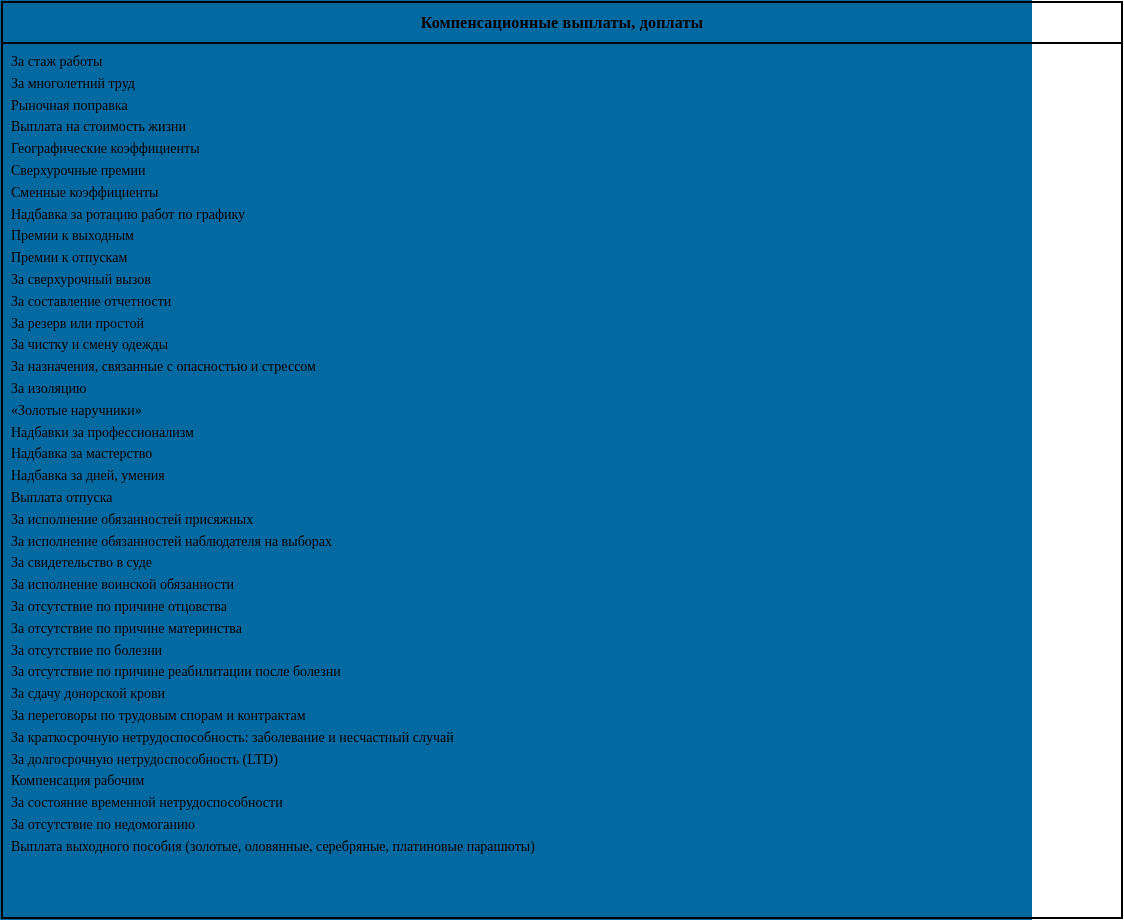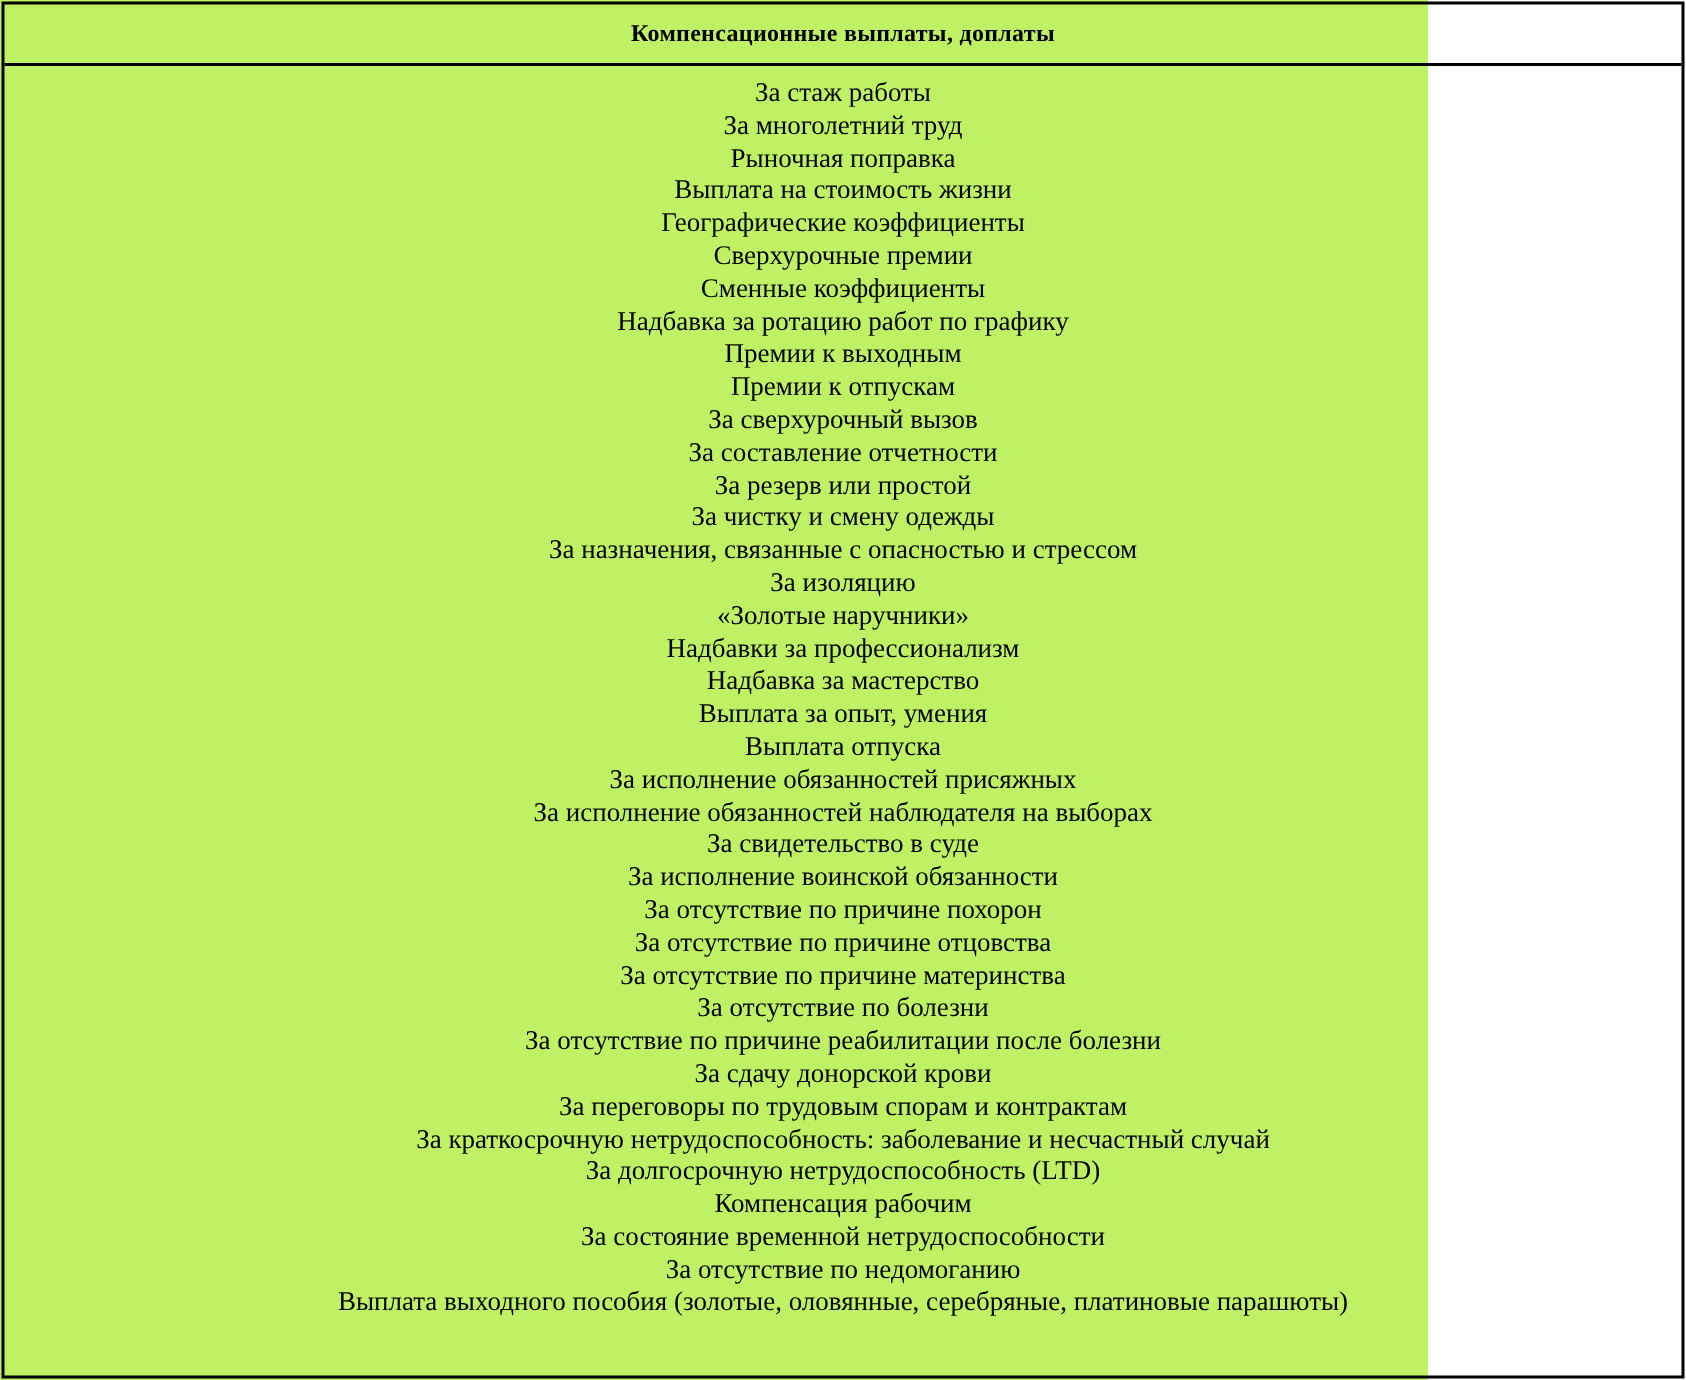--- a/index.html
+++ b/index.html
@@ -2,25 +2,24 @@
 <html><head>
 <meta charset="utf-8">
 <style>
   * { margin: 0; padding: 0; box-sizing: border-box; }
   html, body {
     background: #ffffff;
     font-family: "Liberation Serif", "DejaVu Serif", serif;
     color: #000000;
   }
   .page {
-    width: 952px;
+    width: 1032px;
     height: 920px;
-    background: #bef264;
+    background: #0369a1;
     position: relative;
-    text-align: center;
   }
   .table {
     position: absolute;
     left: 1px;
     top: 1px;
     width: 1122px;
     height: 918px;
     border: 2px solid #000000;
     display: flex;
     flex-direction: column;
@@ -34,21 +33,21 @@
     font-weight: bold;
     font-size: 16px;
     letter-spacing: 0.2px;
   }
   .table-body {
     flex: 1;
     padding: 7px 8px 0 8px;
     overflow: hidden;
   }
   .row {
-    font-size: 18px;
+    font-size: 14px;
     line-height: 21.8px;
     white-space: nowrap;
   }
 </style>
 </head>
 <body>
 
 <div class="page">
   <div class="table">
     <div class="table-header">Компенсационные выплаты, доплаты</div>
@@ -65,27 +64,26 @@
         <div class="row">Премии к отпускам</div>
         <div class="row">За сверхурочный вызов</div>
         <div class="row">За составление отчетности</div>
         <div class="row">За резерв или простой</div>
         <div class="row">За чистку и смену одежды</div>
         <div class="row">За назначения, связанные с опасностью и стрессом</div>
         <div class="row">За изоляцию</div>
         <div class="row">«Золотые наручники»</div>
         <div class="row">Надбавки за профессионализм</div>
         <div class="row">Надбавка за мастерство</div>
-        <div class="row">Выплата за опыт, умения</div>
+        <div class="row">Надбавка за дней, умения</div>
         <div class="row">Выплата отпуска</div>
         <div class="row">За исполнение обязанностей присяжных</div>
         <div class="row">За исполнение обязанностей наблюдателя на выборах</div>
         <div class="row">За свидетельство в суде</div>
         <div class="row">За исполнение воинской обязанности</div>
-        <div class="row">За отсутствие по причине похорон</div>
         <div class="row">За отсутствие по причине отцовства</div>
         <div class="row">За отсутствие по причине материнства</div>
         <div class="row">За отсутствие по болезни</div>
         <div class="row">За отсутствие по причине реабилитации после болезни</div>
         <div class="row">За сдачу донорской крови</div>
         <div class="row">За переговоры по трудовым спорам и контрактам</div>
         <div class="row">За краткосрочную нетрудоспособность: заболевание и несчастный случай</div>
         <div class="row">За долгосрочную нетрудоспособность (LTD)</div>
         <div class="row">Компенсация рабочим</div>
         <div class="row">За состояние временной нетрудоспособности</div>

